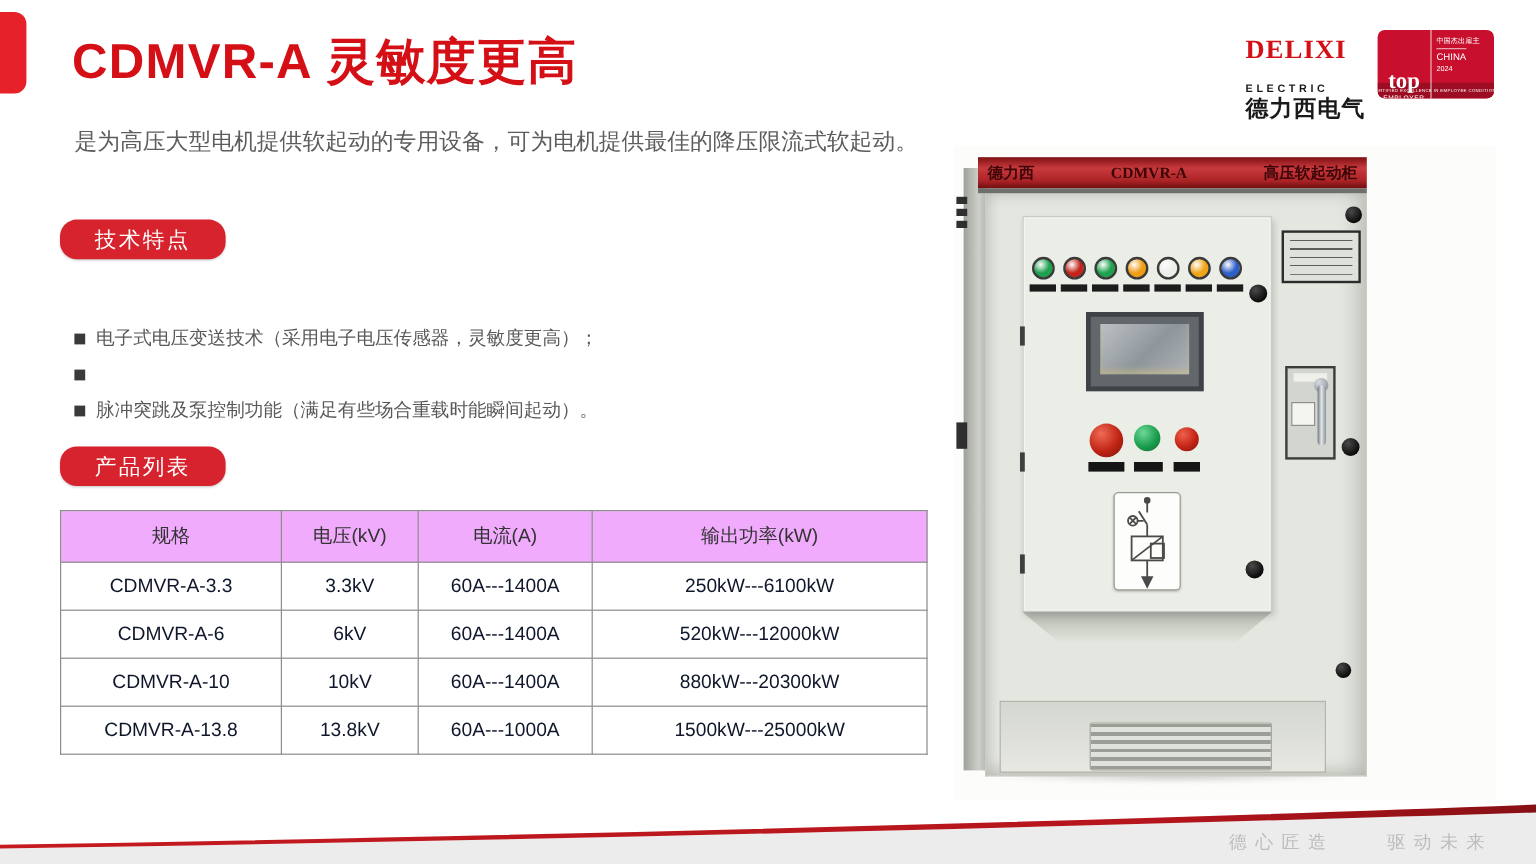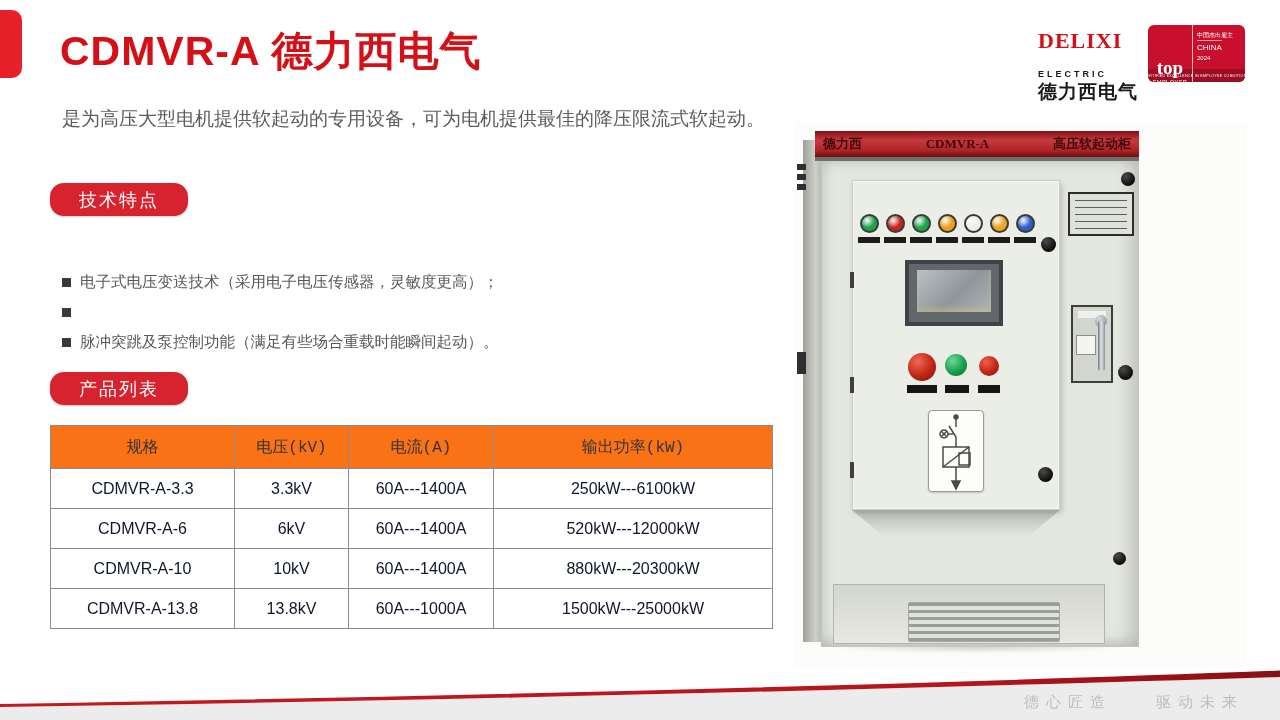--- a/index.html
+++ b/index.html
@@ -43,21 +43,21 @@
 
   
   .features{position:absolute;left:62px;top:229px;font-size:15.5px;color:#585858;margin-top:38px;}
   .feature-item{display:flex;align-items:center;height:30px;}
   .bullet-sq{width:9px;height:9px;background:#3a3a3a;margin-right:9px;flex:0 0 auto;}
 
   
   .ptable{position:absolute;left:50px;top:425px;border-collapse:collapse;table-layout:fixed;}
   .ptable th,.ptable td{border:1px solid #8c8c8c;text-align:center;font-weight:normal;
                         color:#0f172a;font-size:16px;padding:0;}
-  .ptable th{background:#f97316;height:42px;color:#333;font-family:Liberation Mono, monospace;}
+  .ptable th{background:#f0abfc;height:42px;color:#333;}
   .ptable td{height:39px;background:#fff;}
   .c0{width:183px;} .c1{width:113px;margin-left:14px;} .c2{width:144px;} .c3{width:278px;}
 
   
   .photo{position:absolute;left:795px;top:122px;width:452px;height:545px;background:#fcfcfb;}
   .photo *{position:absolute;}
   .floor-shadow{left:28px;top:520px;width:306px;height:10px;
                 background:radial-gradient(ellipse at center,rgba(95,95,90,.35),transparent 70%);
                 filter:blur(2px);}
   .cab-side{left:8px;top:18px;width:18px;height:502px;
@@ -127,21 +127,21 @@
   .footer-svg{position:absolute;left:0;top:670px;width:1280px;height:50px;}
   .motto{position:absolute;top:693px;right:36px;font-size:15px;letter-spacing:7px;
          color:#bdbdbd;white-space:pre;}
 </style>
 </head>
 <body>
 
 <div class="slide">
 
   <div class="accent-tab"></div>
-  <div class="page-title">CDMVR-A 德力西电气</div>
+  <div class="page-title">CDMVR-A 灵敏度更高</div>
 
   <div class="delixi-logo">
     <div class="brand">DELIXI</div>
     <div class="sub">ELECTRIC</div>
     <div class="cn">德力西电气</div>
   </div>
 
   <div class="award-badge">
     <div class="award-top">
       <div class="award-word">

